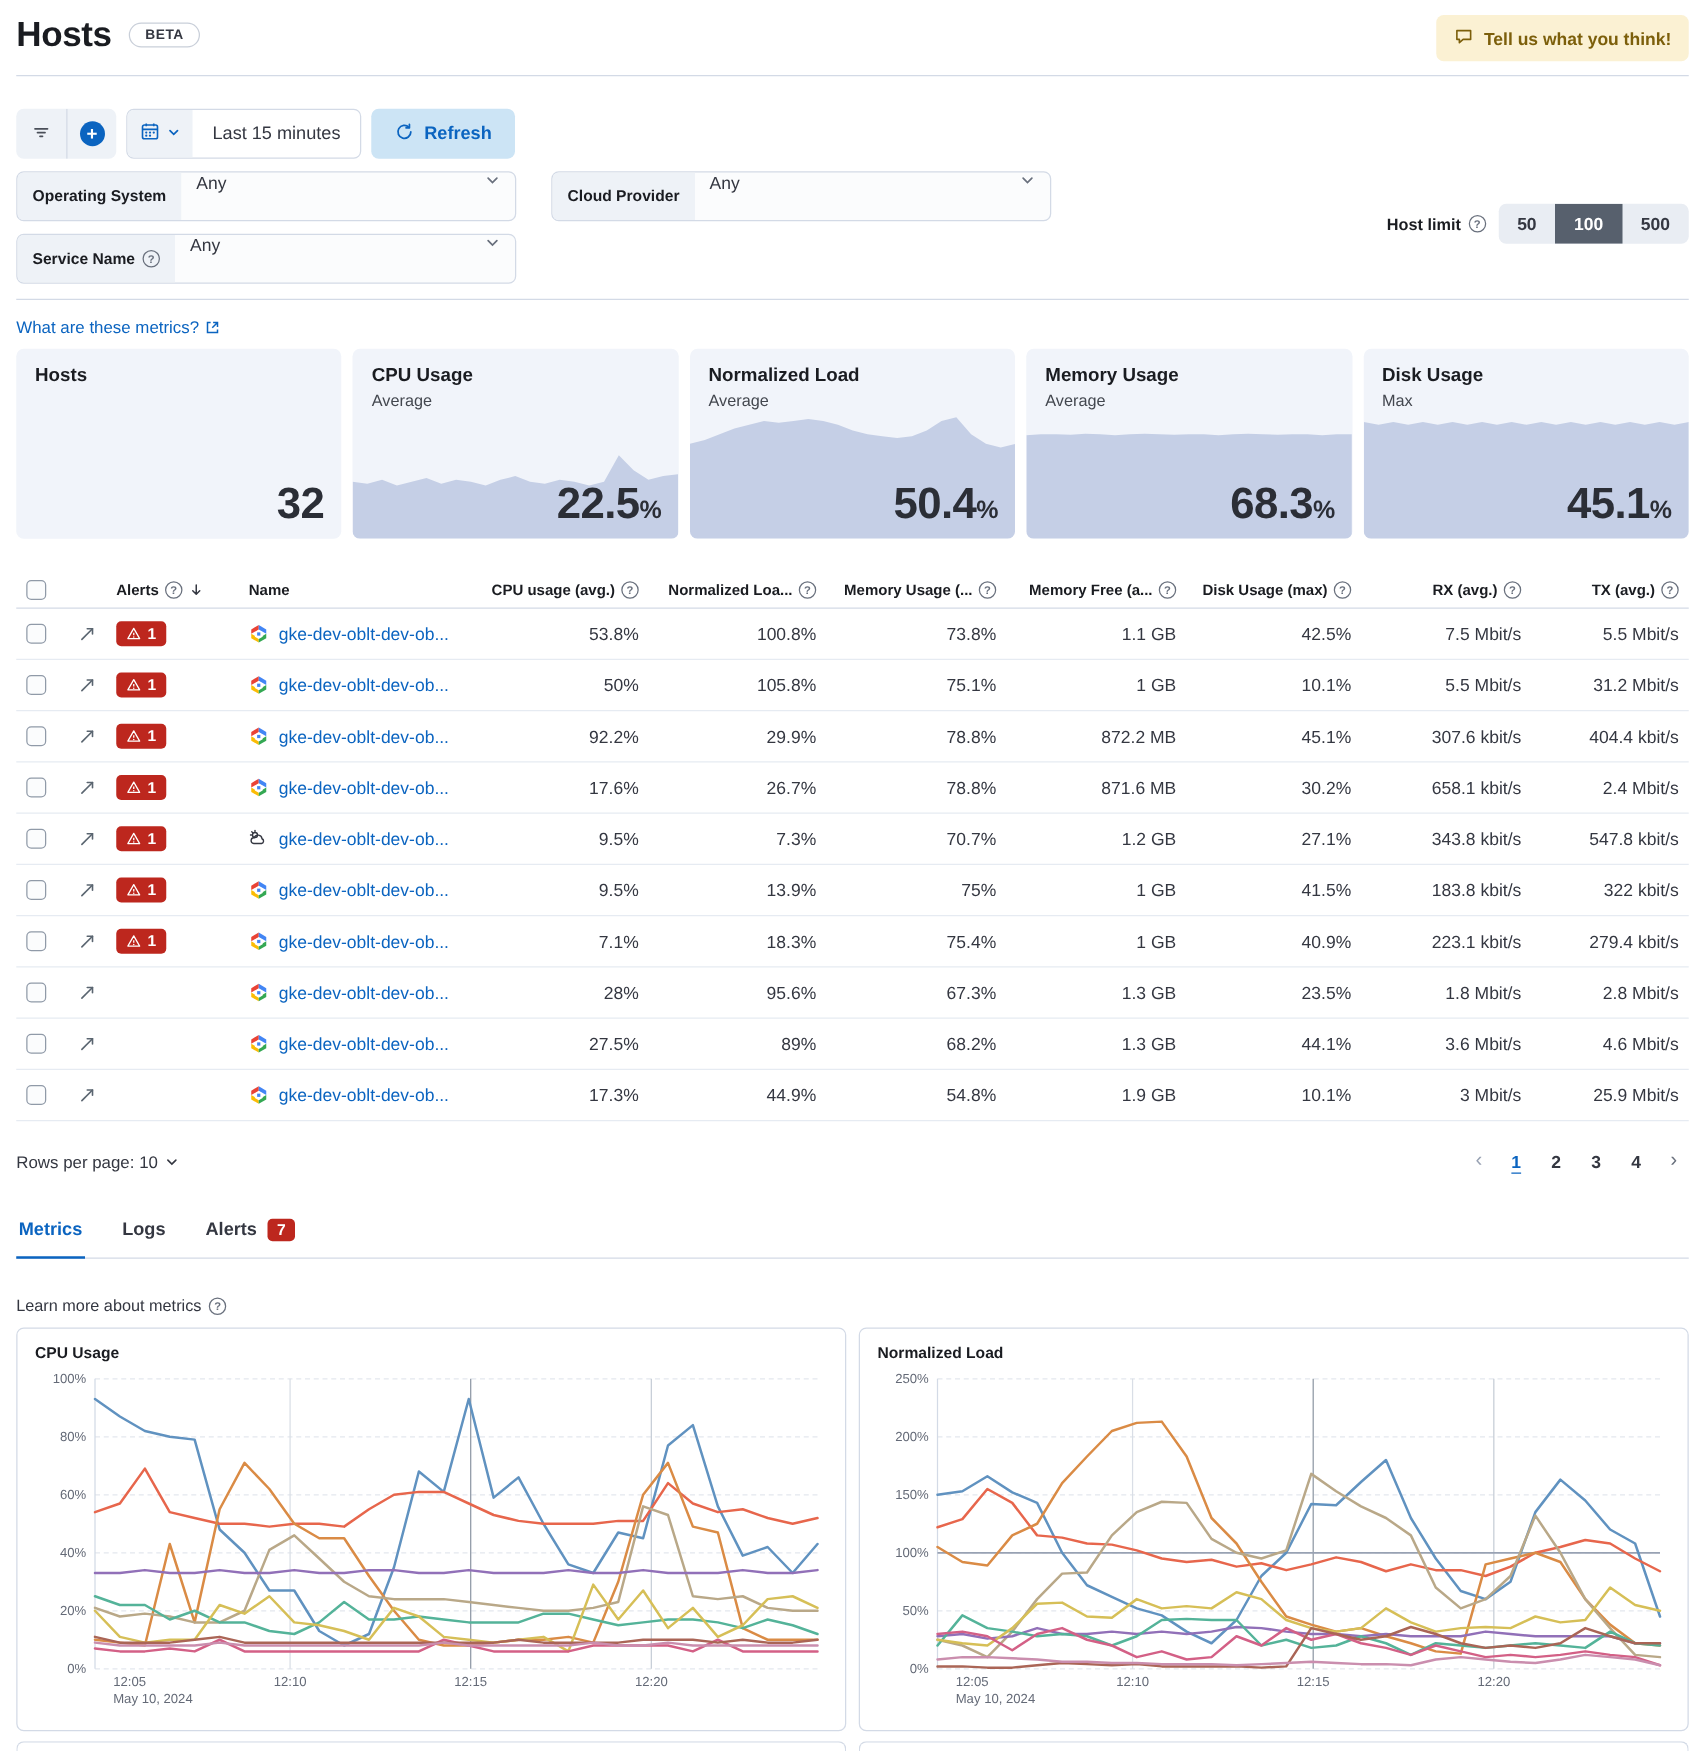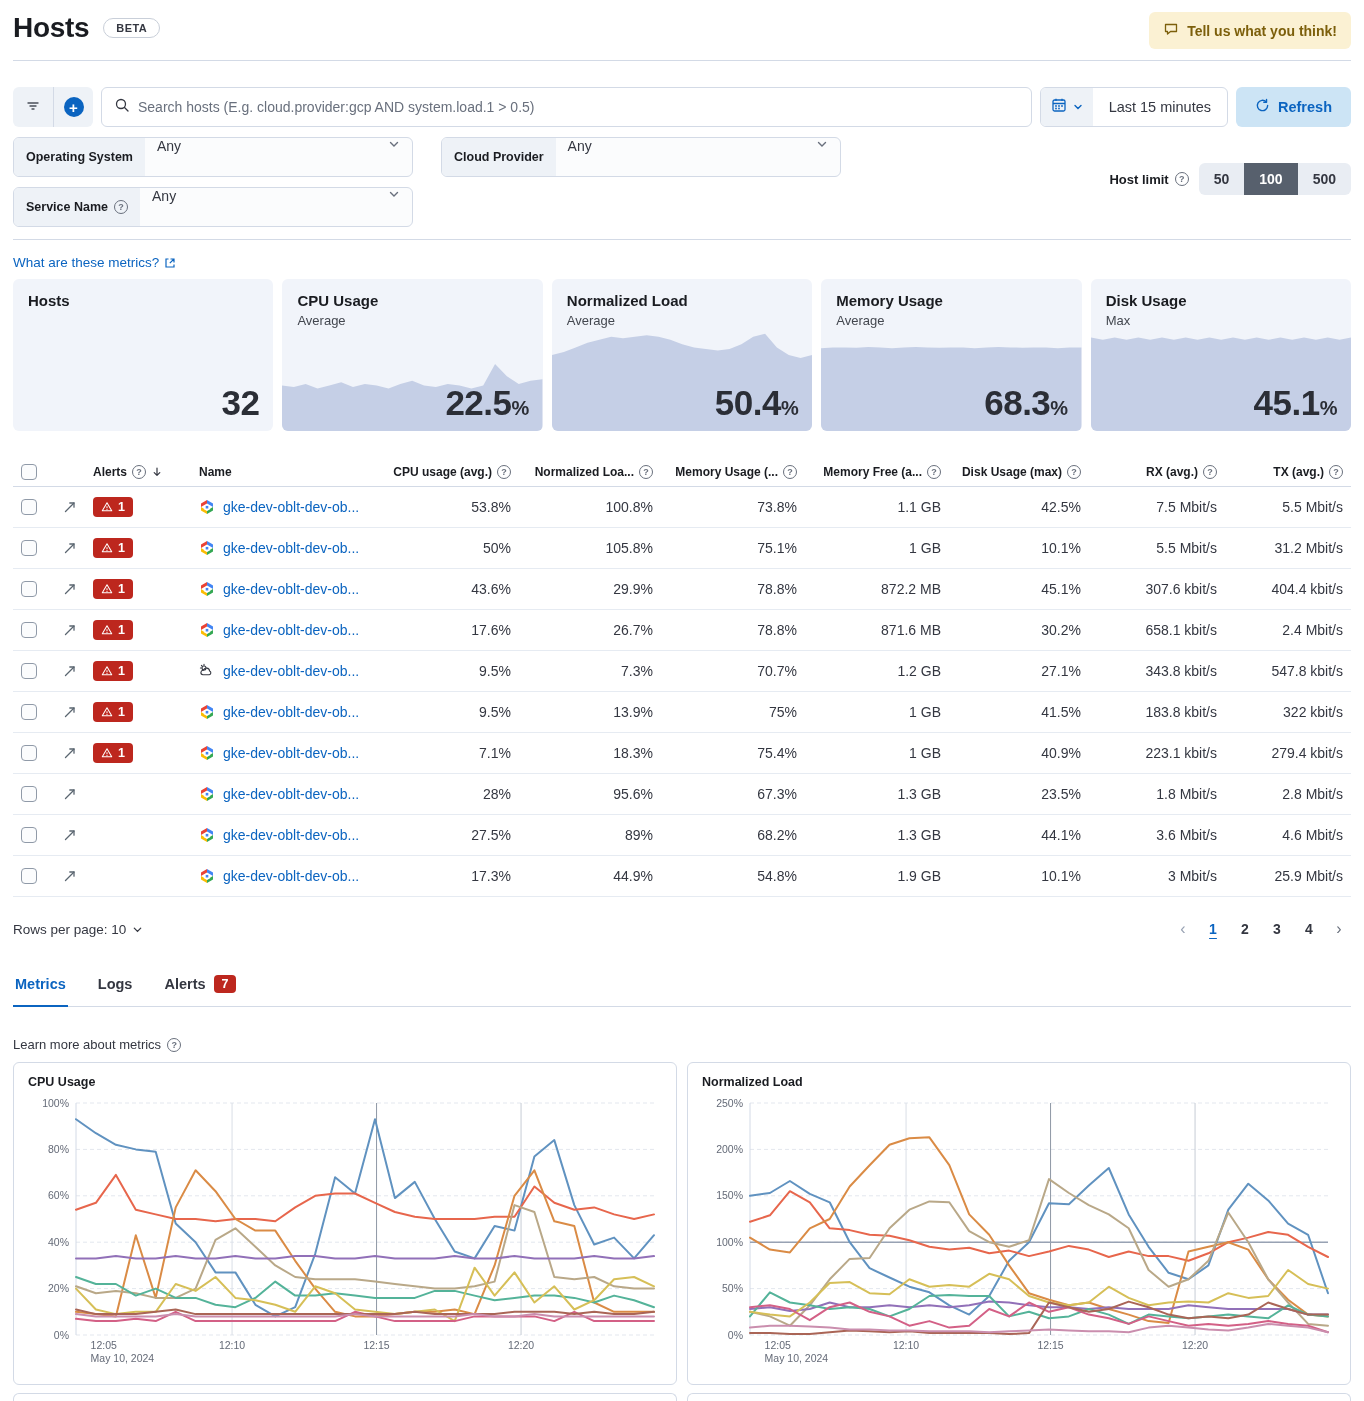--- a/index.html
+++ b/index.html
@@ -122,29 +122,20 @@
                 <line x1="3" y1="5" x2="13" y2="5"></line>
                 <line x1="5" y1="8" x2="11" y2="8"></line>
                 <line x1="7" y1="11" x2="9" y2="11"></line>
               </g>
             </svg>
         </span>
       </button>
       <button class="icon-btn">
         <span class="plus-circle">+</span>
       </button>
-    </div>
-    <div class="search-box">
-      <span>
-        <svg width="16" height="16" viewBox="0 0 16 16" fill="none">
-            <circle cx="7" cy="7" r="4.5" stroke="#343741" stroke-width="1.3"></circle>
-            <line x1="10.5" y1="10.5" x2="14" y2="14" stroke="#343741" stroke-width="1.3" stroke-linecap="round"></line>
-          </svg>
-      </span>
-      <input type="text" placeholder="Search hosts (E.g. cloud.provider:gcp AND system.load.1 &gt; 0.5)" style="">
     </div>
     <div class="date-picker">
       <div class="cal-seg">
         <span>
           <svg width="16" height="16" viewBox="0 0 16 16" fill="none">
               <rect x="2" y="3" width="12" height="11" rx="1.5" stroke="#0b64c0" stroke-width="1.3"></rect>
               <line x1="2" y1="6.5" x2="14" y2="6.5" stroke="#0b64c0" stroke-width="1.3"></line>
               <line x1="5" y1="1.8" x2="5" y2="4" stroke="#0b64c0" stroke-width="1.3"></line>
               <line x1="11" y1="1.8" x2="11" y2="4" stroke="#0b64c0" stroke-width="1.3"></line>
               <g fill="#0b64c0">
@@ -445,21 +436,21 @@
             <polygon points="8,1 14,4.5 14,11.5 8,15 2,11.5 2,4.5" fill="#fff"></polygon>
             <path d="M8 1 2 4.5v3.5L8 4.5z" fill="#EA4335"></path>
             <path d="M8 1l6 3.5v3.5L8 4.5z" fill="#4285F4"></path>
             <path d="M2 8v3.5L8 15v-3.5z" fill="#FBBC05"></path>
             <path d="M14 8v3.5L8 15v-3.5z" fill="#34A853"></path>
             <polygon points="8,4.9 11.1,6.7 11.1,10.3 8,12.1 4.9,10.3 4.9,6.7" fill="#fff"></polygon>
             <rect x="6.7" y="6.9" width="2.6" height="2.6" fill="#4285F4"></rect>
           </svg>
           <a class="name-link">gke-dev-oblt-dev-ob...</a>
         </div>
-        <div class="td num">43.6%</div>
+        <div class="td num">92.2%</div>
         <div class="td num">29.9%</div>
         <div class="td num">78.8%</div>
         <div class="td num">872.2 MB</div>
         <div class="td num">45.1%</div>
         <div class="td num">307.6 kbit/s</div>
         <div class="td num">404.4 kbit/s</div>
       </div>
       <div class="trow body-row">
         <div class="td">
           <span class="checkbox"></span>

